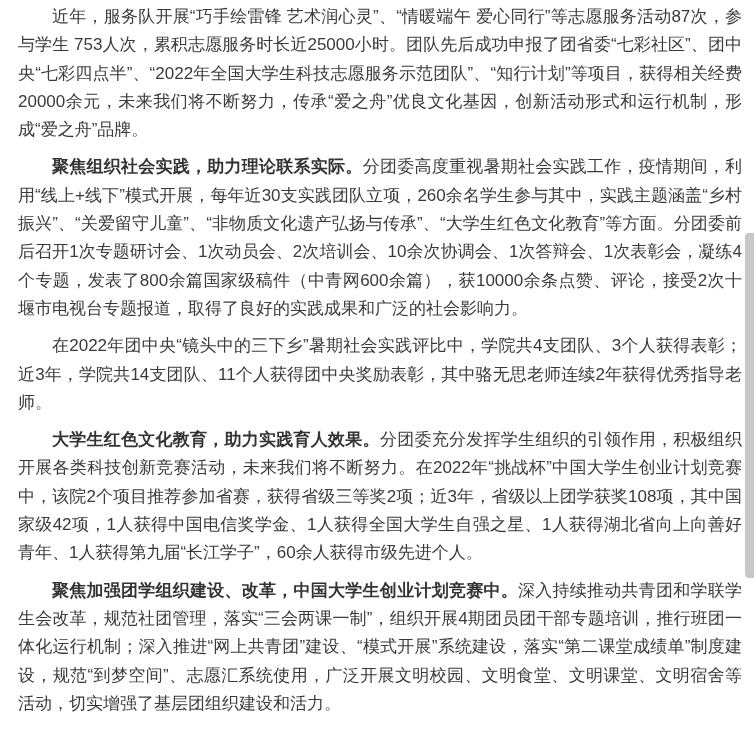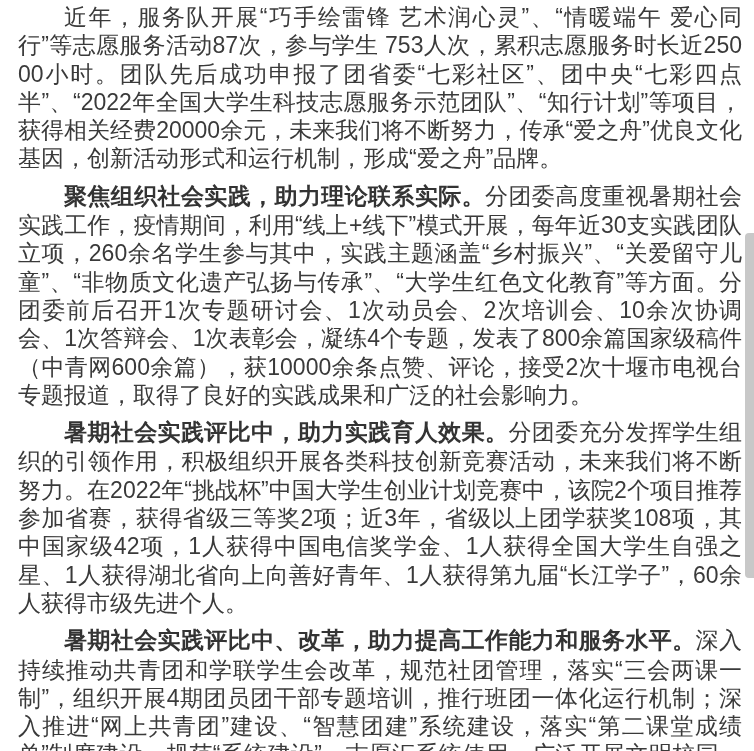--- a/index.html
+++ b/index.html
@@ -12,21 +12,21 @@
       height: 751px;
       overflow: hidden;
       position: relative;
       font-family: "Liberation Sans", "DejaVu Sans", sans-serif;
     }
     .article {
       padding: 3px 12px 0 18px;
     }
     .para {
       margin: 0 0 9px 0;
-      font-size: 23px;
+      font-size: 17px;
       line-height: 28.3px;
       text-align: justify;
       text-indent: 2em;
       color: #3a3a3a;
       word-break: break-all;
     }
     .para strong {
       font-weight: 700;
       color: #333333;
       font-family: Liberation Serif, serif;
@@ -43,20 +43,21 @@
   </style>
 </head>
 <body>
 
 <div class="article">
 
   <p class="para"><span>近年，服务队开展“巧手绘雷锋 艺术润心灵”、“情暖端午 爱心同行”等志愿服务活动87次，参与学生 753人次，累积志愿服务时长近25000小时。团队先后成功申报了团省委“七彩社区”、团中央“七彩四点半”、“2022年全国大学生科技志愿服务示范团队”、“知行计划”等项目，获得相关经费20000余元，未来我们将不断努力，传承“爱之舟”优良文化基因，创新活动形式和运行机制，形成“爱之舟”品牌。</span></p>
 
   <p class="para"><strong>聚焦组织社会实践，助力理论联系实际。</strong><span>分团委高度重视暑期社会实践工作，疫情期间，利用“线上+线下”模式开展，每年近30支实践团队立项，260余名学生参与其中，实践主题涵盖“乡村振兴”、“关爱留守儿童”、“非物质文化遗产弘扬与传承”、“大学生红色文化教育”等方面。分团委前后召开1次专题研讨会、1次动员会、2次培训会、10余次协调会、1次答辩会、1次表彰会，凝练4个专题，发表了800余篇国家级稿件（中青网600余篇），获10000余条点赞、评论，接受2次十堰市电视台专题报道，取得了良好的实践成果和广泛的社会影响力。</span></p>
 
+  <p class="para"><span>在2022年团中央“镜头中的三下乡”暑期社会实践评比中，学院共4支团队、3个人获得表彰；近3年，学院共14支团队、11个人获得团中央奖励表彰，其中骆无思老师连续2年获得优秀指导老师。</span></p>
 
-  <p class="para"><strong>暑期社会实践评比中，助力实践育人效果。</strong><span>分团委充分发挥学生组织的引领作用，积极组织开展各类科技创新竞赛活动，未来我们将不断努力。在2022年“挑战杯”中国大学生创业计划竞赛中，该院2个项目推荐参加省赛，获得省级三等奖2项；近3年，省级以上团学获奖108项，其中国家级42项，1人获得中国电信奖学金、1人获得全国大学生自强之星、1人获得湖北省向上向善好青年、1人获得第九届“长江学子”，60余人获得市级先进个人。</span></p>
+  <p class="para"><strong>大学生红色文化教育，助力实践育人效果。</strong><span>分团委充分发挥学生组织的引领作用，积极组织开展各类科技创新竞赛活动，未来我们将不断努力。在2022年“挑战杯”中国大学生创业计划竞赛中，该院2个项目推荐参加省赛，获得省级三等奖2项；近3年，省级以上团学获奖108项，其中国家级42项，1人获得中国电信奖学金、1人获得全国大学生自强之星、1人获得湖北省向上向善好青年、1人获得第九届“长江学子”，60余人获得市级先进个人。</span></p>
 
-  <p class="para"><strong>暑期社会实践评比中、改革，助力提高工作能力和服务水平。</strong><span>深入持续推动共青团和学联学生会改革，规范社团管理，落实“三会两课一制”，组织开展4期团员团干部专题培训，推行班团一体化运行机制；深入推进“网上共青团”建设、“智慧团建”系统建设，落实“第二课堂成绩单”制度建设，规范“系统建设”、志愿汇系统使用，广泛开展文明校园、文明食堂、文明课堂、文明宿舍等活动，切实增强了基层团组织建设和活力。</span></p>
+  <p class="para"><strong>聚焦加强团学组织建设、改革，中国大学生创业计划竞赛中。</strong><span>深入持续推动共青团和学联学生会改革，规范社团管理，落实“三会两课一制”，组织开展4期团员团干部专题培训，推行班团一体化运行机制；深入推进“网上共青团”建设、“模式开展”系统建设，落实“第二课堂成绩单”制度建设，规范“到梦空间”、志愿汇系统使用，广泛开展文明校园、文明食堂、文明课堂、文明宿舍等活动，切实增强了基层团组织建设和活力。</span></p>
 
 </div>
 
 <div class="scrollbar-thumb"></div>
 
 </body></html>

